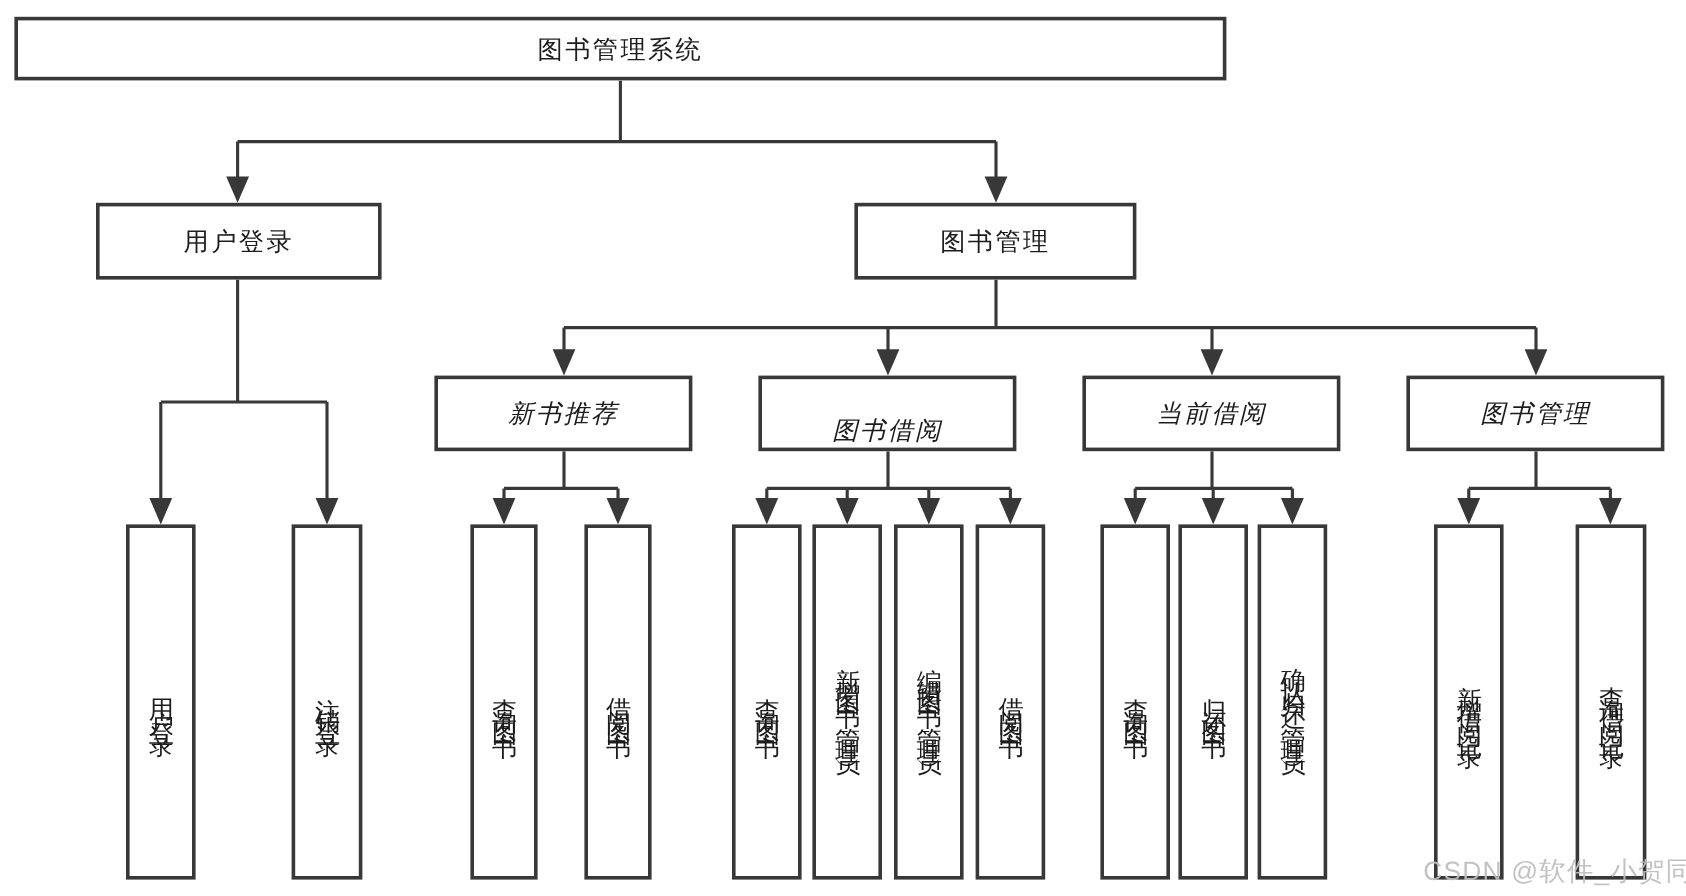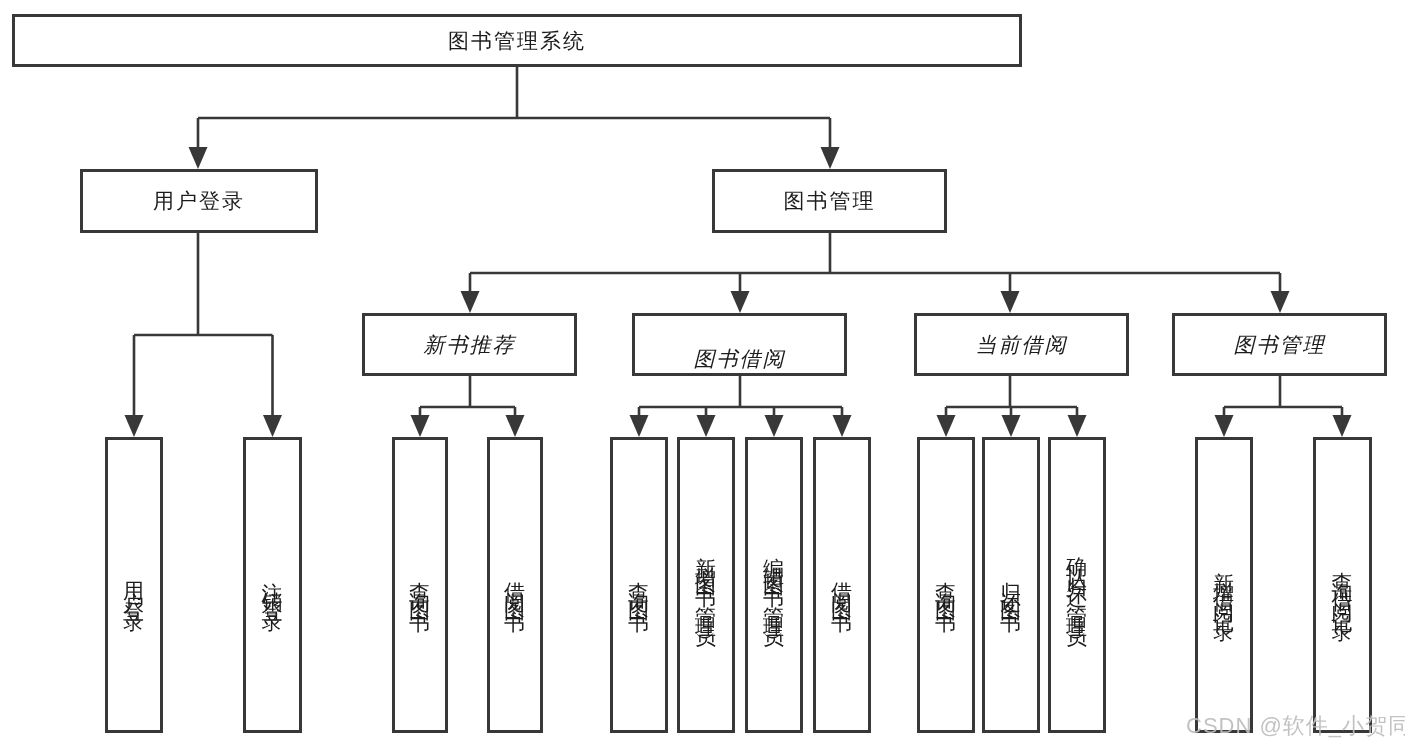--- a/index.html
+++ b/index.html
@@ -38,21 +38,21 @@
   }
   
   .n-root{left:12px;top:14px;width:1010px;height:53px;}
   
   .n-user-login{left:80px;top:169px;width:238px;height:64px;}
   .n-book-management{left:712px;top:169px;width:235px;height:64px;}
   
   .n-l3{top:313px;width:215px;height:63px;font-style:italic;}
   .n-new-book{left:362px;}
   .n-book-borrow{left:632px;align-items:flex-end;}
-  .n-current-borrow{left:902px;margin-left:12px;}
+  .n-current-borrow{left:902px;}
   .n-borrow-records{left:1172px;}
   
   .leaf{top:437px;height:296px;}
   .n-ul-login{left:105px;width:58px;}
   .n-ul-logout{left:243px;width:59px;}
   .n-nb-query{left:392px;width:56px;}
   .n-nb-borrow{left:487px;width:56px;}
   .n-bb-query{left:610px;width:58px;}
   .n-bb-add{left:677px;width:58px;}
   .n-bb-edit{left:745px;width:58px;}

